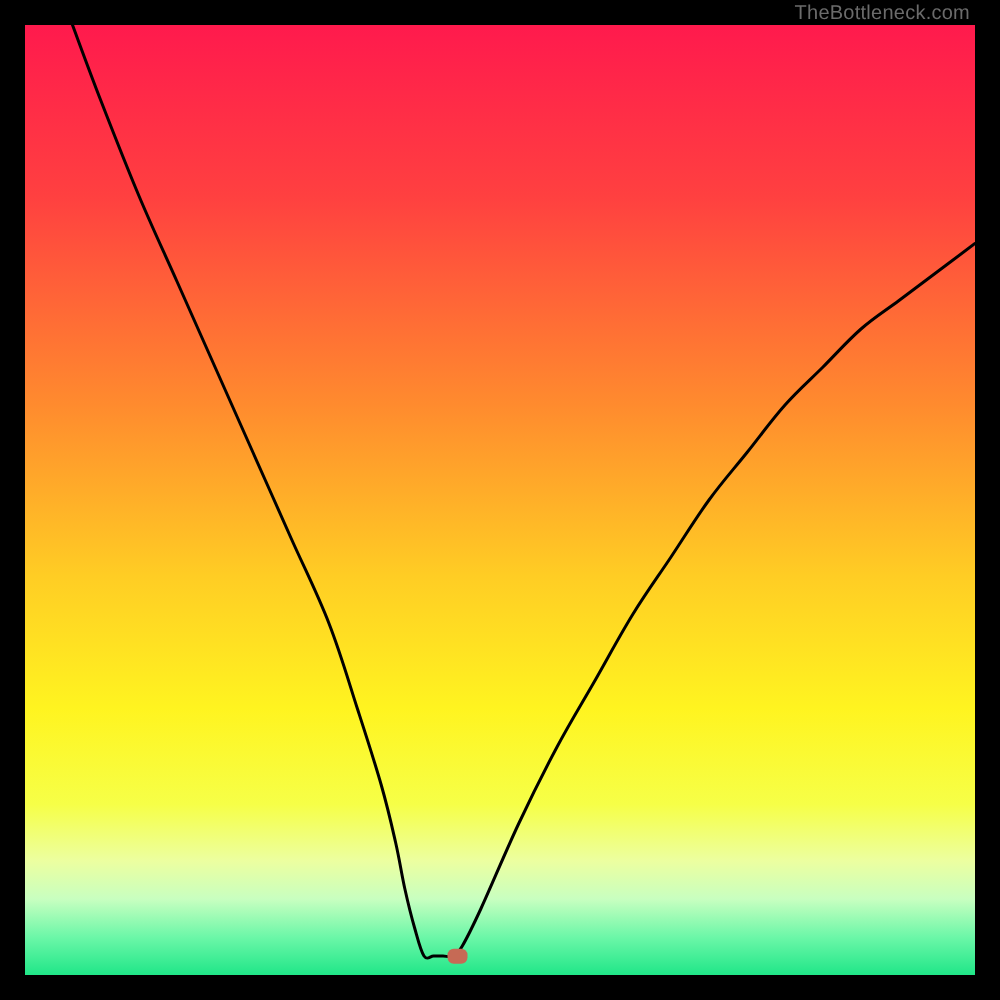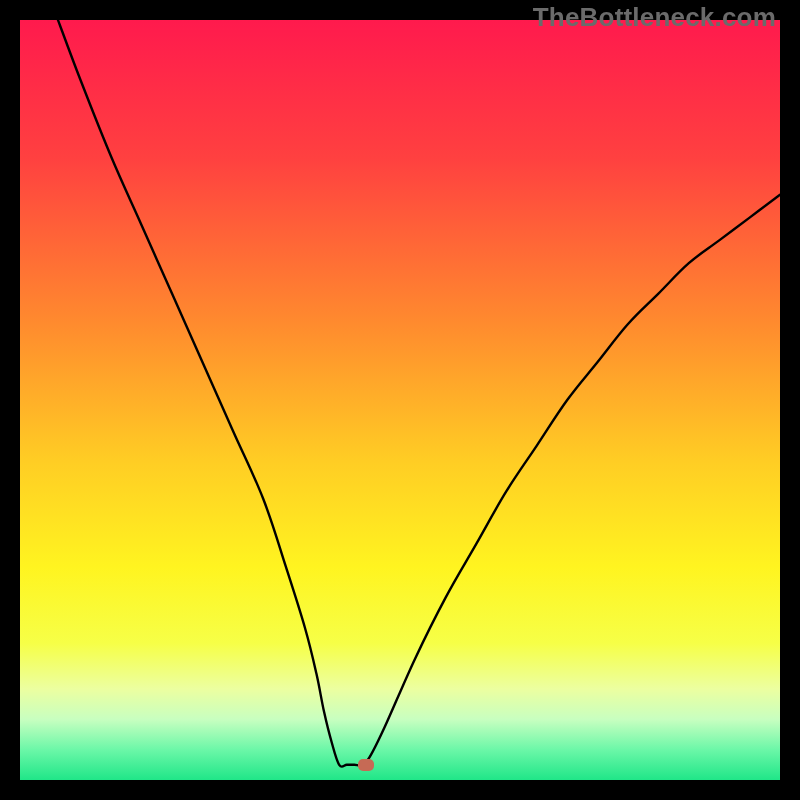--- a/index.html
+++ b/index.html
@@ -30,22 +30,22 @@
   }
   .gradient {
     position: absolute;
     inset: 0;
   }
   .watermark {
     position: absolute;
     top: 2px;
     right: 24px;
     color: #6b6b6b;
-    font-size: 26px;
-    font-weight: 700;
+    font-size: 16px;
+    font-weight: 400;
     letter-spacing: 0.2px;
   }
   svg.curve {
     position: absolute;
     inset: 0;
   }
   .marker {
     position: absolute;
     width: 16px;
     height: 12px;

